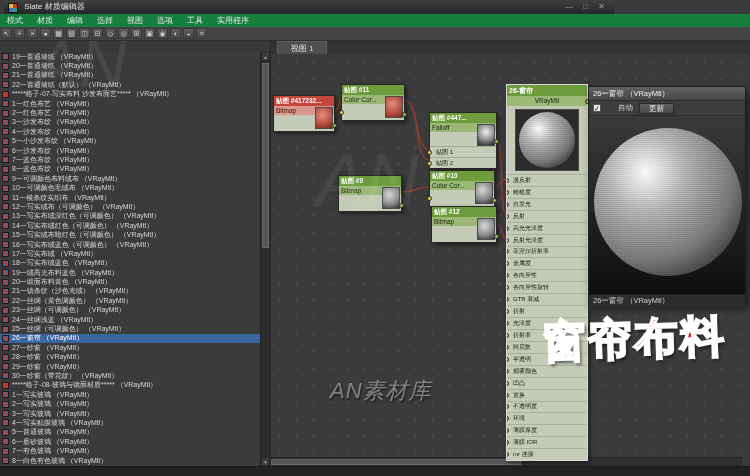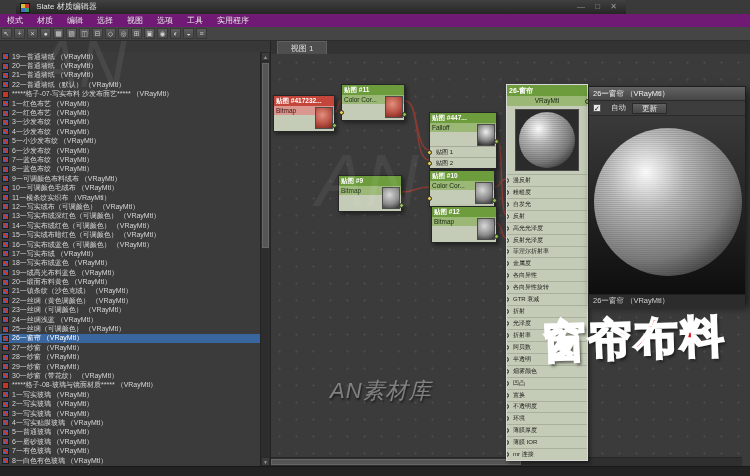--- a/index.html
+++ b/index.html
@@ -1,24 +1,24 @@
 <!DOCTYPE html>
 <html><head>
 <meta charset="utf-8">
 <style>
   html,body{margin:0;padding:0}
   body{width:750px;height:476px;position:relative;overflow:hidden;background:#3a3a3a;
        font-family:"Liberation Sans","DejaVu Sans",sans-serif;-webkit-user-select:none}
   
-  .titlebar{position:absolute;left:16px;top:0;width:610px;height:14px;background:linear-gradient(#404040,#262626);
+  .titlebar{position:absolute;left:4px;top:0;width:610px;height:14px;background:linear-gradient(#404040,#262626);
             border-bottom:1px solid #191919;color:#e3e3e3;font-size:8px;line-height:14px;z-index:40}
   .app-icon{display:inline-block;width:8px;height:8px;margin:3px 4px 0 4px;vertical-align:top;
             background:conic-gradient(#d23c30 0 25%,#2f9e68 0 50%,#3f6fc2 0 75%,#d8c23a 0);border:1px solid #111}
   .win-controls{position:absolute;right:5px;top:0;color:#9a9a9a;font-size:8px;letter-spacing:4px}
-  .menubar{position:absolute;left:0;top:14px;width:750px;height:13px;background:#701a75;border-bottom:1px solid #323232;
+  .menubar{position:absolute;left:0;top:14px;width:750px;height:13px;background:#15803d;border-bottom:1px solid #323232;
            font-size:8px;color:#e4e4e4;z-index:40;white-space:nowrap}
   .menu-item{display:inline-block;padding:0 7px;line-height:13px}
   .toolbar{position:absolute;left:0;top:27px;width:750px;height:13px;background:#454545;border-bottom:1px solid #2d2d2d;z-index:40;white-space:nowrap}
   .tool-btn{display:inline-block;width:11px;height:11px;margin:1px 1px 0 1px;background:linear-gradient(#5e5e5e,#474747);
             border:1px solid #383838;color:#cfcfcf;font-size:7px;line-height:9px;text-align:center;box-sizing:border-box;vertical-align:top}
   
   .browser{position:absolute;left:0;top:40px;width:270px;height:426px;background:#383838;border-right:1px solid #242424;z-index:20}
   .browser-header{height:12px;background:linear-gradient(#5e5e5e,#444);border-bottom:1px solid #2b2b2b;
                   color:#eee;font-size:8px;line-height:12px;padding-left:4px;font-weight:bold}
   .browser-list{position:absolute;left:0;top:12px;right:9px;bottom:0;overflow:hidden;background:#3b3b3b}
@@ -73,21 +73,21 @@
   .npv-sph{position:absolute;left:3px;top:2px;width:56px;height:56px}
   .nrows{height:286px;display:flex;flex-direction:column;background:#c4cbb6}
   .mrow{flex:1;position:relative;border-top:1px solid rgba(0,0,0,.13);display:flex;align-items:center;
         padding-left:6px;color:#1b1b1b;font-size:6px;white-space:nowrap;overflow:hidden}
   
   .preview{position:absolute;left:588px;top:86px;width:158px;height:218px;background:#323232;border:1px solid #1f1f1f;
            box-shadow:3px 4px 8px rgba(0,0,0,.55);box-sizing:border-box;z-index:30}
   .pv-title{height:13px;background:linear-gradient(#626262,#464646);color:#efefef;font-size:7.5px;line-height:13px;padding-left:4px;border-bottom:1px solid #2a2a2a}
   .pv-controls{height:14px;background:#3d3d3d;border-bottom:1px solid #2a2a2a;display:flex;align-items:center;padding:0 4px}
   .checkbox{width:8px;height:8px;background:#e8e8e8;border:1px solid #555;font-size:7px;line-height:8px;text-align:center;color:#111;box-sizing:border-box}
-  .pv-auto-label{font-size:7.5px;color:#ddd;margin-left:10px}
+  .pv-auto-label{font-size:7.5px;color:#ddd;margin-left:17px}
   .pv-btn{margin-left:6px;height:11px;padding:0 9px;background:linear-gradient(#606060,#474747);border:1px solid #2a2a2a;
           color:#e8e8e8;font-size:7.5px;line-height:10px}
   .pv-view{height:178px;background:linear-gradient(#3a3a3a,#0e0e0e);position:relative;overflow:hidden}
   .pv-sphere{position:absolute;left:5px;top:12px;width:148px;height:148px}
   .pv-caption{height:13px;background:#2c2c2c;border-top:1px solid #202020;color:#cfcfcf;font-size:7.5px;line-height:12px;padding-left:4px}
   
   .wm{position:absolute;font-weight:normal;font-style:italic;z-index:55;pointer-events:none;color:rgba(255,255,255,.07)}
   #wm1{left:35px;top:26px;font-size:66px}
   #wm2{left:316px;top:138px;font-size:74px;color:rgba(255,255,255,.06)}
   #wm3{left:330px;top:376px;font-size:22px;color:rgba(240,240,240,.42);text-shadow:1px 2px 2px rgba(0,0,0,.5);letter-spacing:1px}

